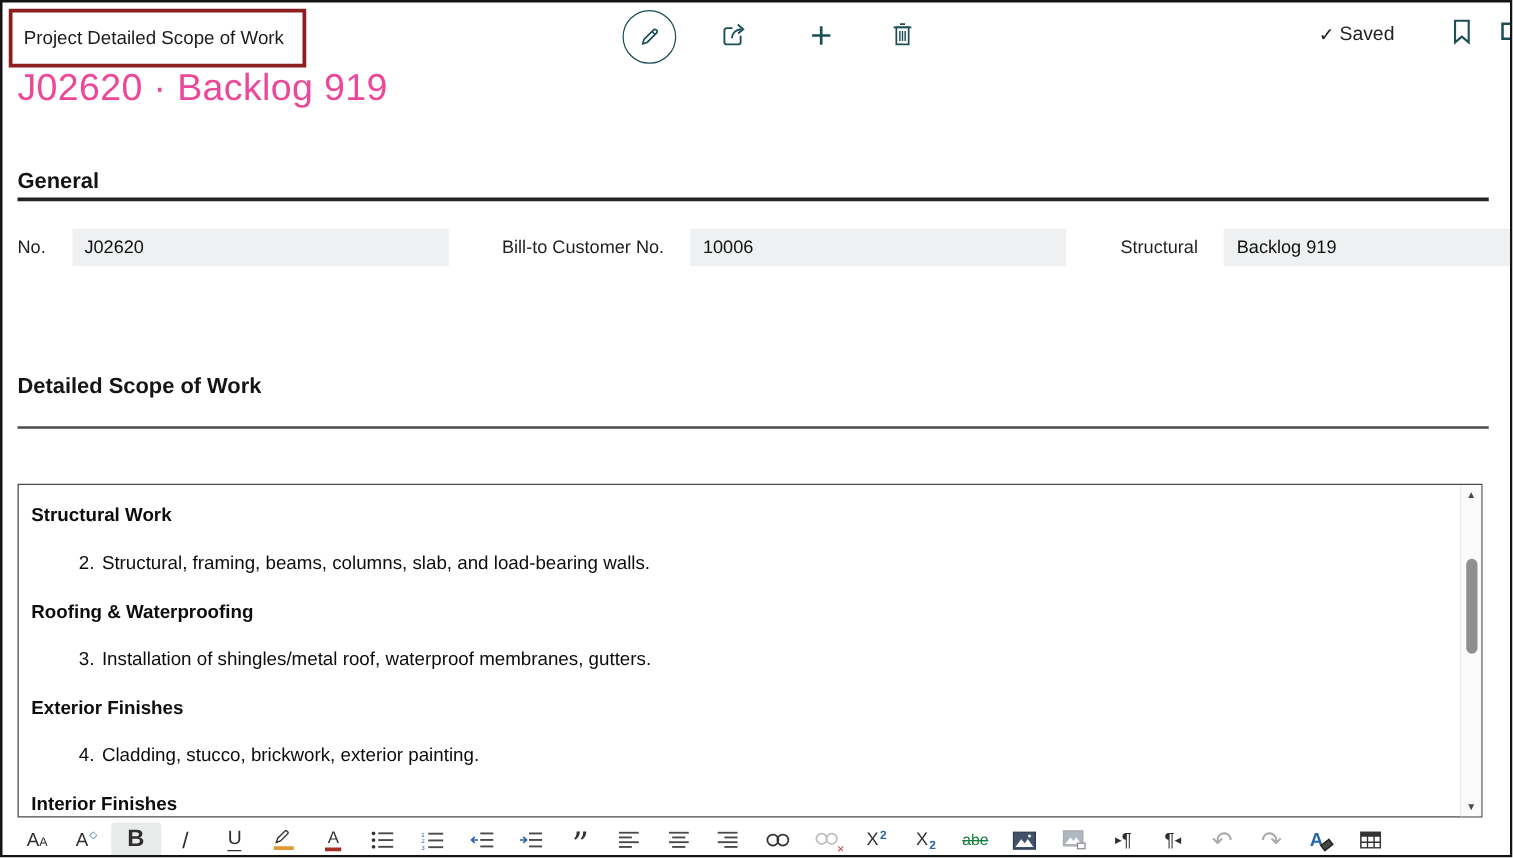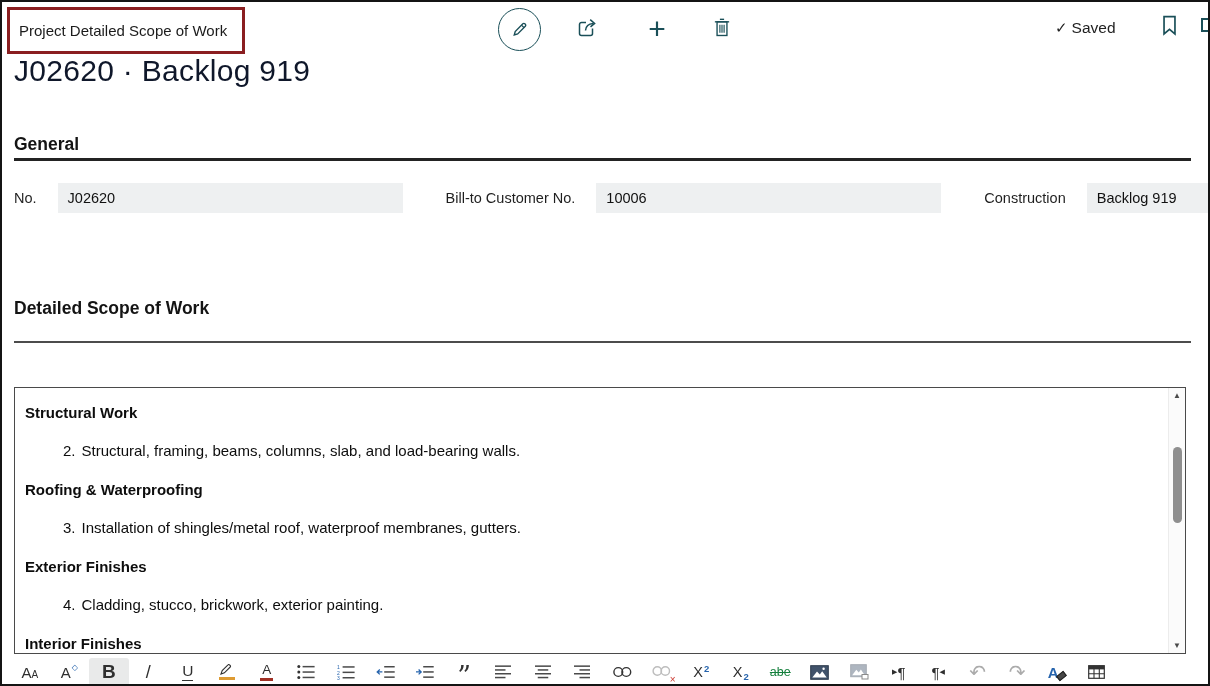--- a/index.html
+++ b/index.html
@@ -18,38 +18,38 @@
   .hdr-plus  { left:641px; top:10px; width:28px; height:34px; font-size:30px; font-weight:300; color:#1a4f58; line-height:30px; }
   .hdr-trash { left:710px; top:15px; }
 
   .saved-wrap { position:absolute; left:1053px; top:17px; display:flex; align-items:center; gap:4px; }
   .saved-wrap .chk { font-size:15px; color:#222; }
   .saved-wrap .txt { font-size:15.5px; color:#222;text-align:center; }
   .hdr-bookmark { position:absolute; left:1159px; top:13px; cursor:pointer; }
   .hdr-window { position:absolute; left:1199px; top:16px; width:18px; height:14px; border:2.4px solid #1a4f58; background:#fff; }
 
   .record-title { position:absolute; left:12px; top:52px; font-size:30px; font-weight:300;
-    color:#0f172a; letter-spacing:0.3px; }
+    color:#ec4899; letter-spacing:0.3px; }
 
   
   .sec-title { position:absolute; left:12px; font-size:17.5px; font-weight:bold; color:#141414; cursor:pointer; }
   .sec-title.general { top:132px; }
   .rule-general { position:absolute; left:12px; right:17px; top:156px; height:2.5px; background:#232323; }
   .sec-title.scope { top:296px; }
   .rule-scope { position:absolute; left:12px; right:17px; top:339px; height:1.5px; background:#4c4c4c; }
 
   
   .fields { position:absolute; left:12px; right:25px; top:181px;
     display:grid; grid-template-columns:1fr 1fr 1fr; column-gap:43px; row-gap:12px; }
   .field-row { display:flex; align-items:center; height:30px; }
   .field-label { font-size:14.5px; color:#1f1f1f; white-space:nowrap; }
   .leader { flex:1; height:4px; margin:2px 12px 0 9px;
     background-image:radial-gradient(circle at 1.5px 2px, #9b9b9b 1.1px, transparent 1.45px);
     background-size:7px 4px; background-repeat:repeat-x; }
-  .field-box { width:345px; flex-shrink:0; height:30px; background:#eef0f1;
+  .field-box { width:301px; flex-shrink:0; height:30px; background:#eef0f1;
     display:flex; align-items:center; padding:0 10px; font-size:14.5px; color:#111; cursor:text; }
 
   
   .editor { position:absolute; left:12px; top:385px; width:1172px; height:267px;
     border:1.6px solid #4a4a4a; background:#fff; }
   .rt-content { position:absolute; left:0; top:0; right:18px; bottom:0; padding:5px 10px 0 10px; overflow:hidden; cursor:text;text-align:center; }
   .rt-line { height:38.5px; display:flex; align-items:center; font-size:15px; color:#0d0d0d; }
   .rt-heading { font-weight:bold; }
   .rt-item { padding-left:38px; }
   .rt-item .num { margin-right:6px; }
@@ -140,21 +140,21 @@
         </div>
     </div>
     <div class="field-row">
       <span class="field-label">Bill-to Customer No.</span>
       <span class="leader"></span>
       <div class="field-box">
           <span>10006</span>
         </div>
     </div>
     <div class="field-row">
-      <span class="field-label">Construction</span>
+      <span class="field-label">Structural</span>
       <span class="leader"></span>
       <div class="field-box">
           <span>Backlog 919</span>
         </div>
     </div>
   </div>
 
   <div class="sec-title scope">Detailed Scope of Work</div>
   <div class="rule-scope"></div>
 

